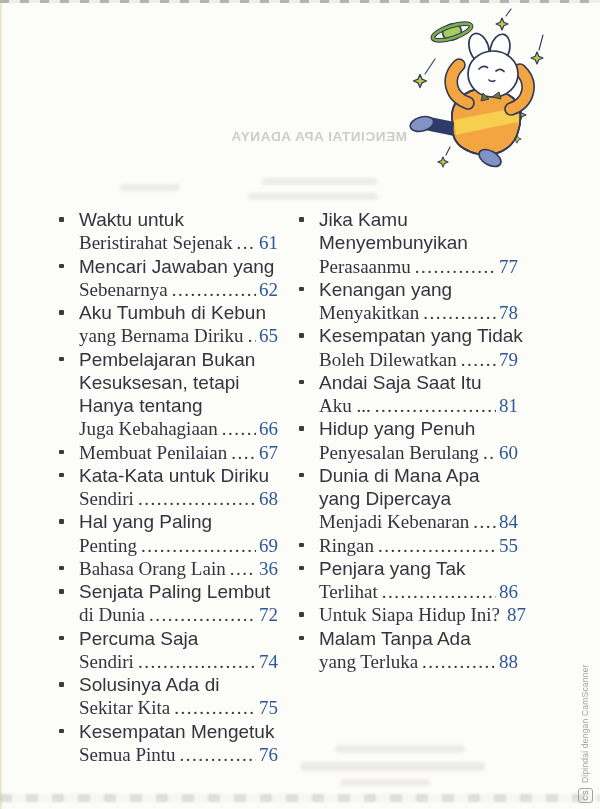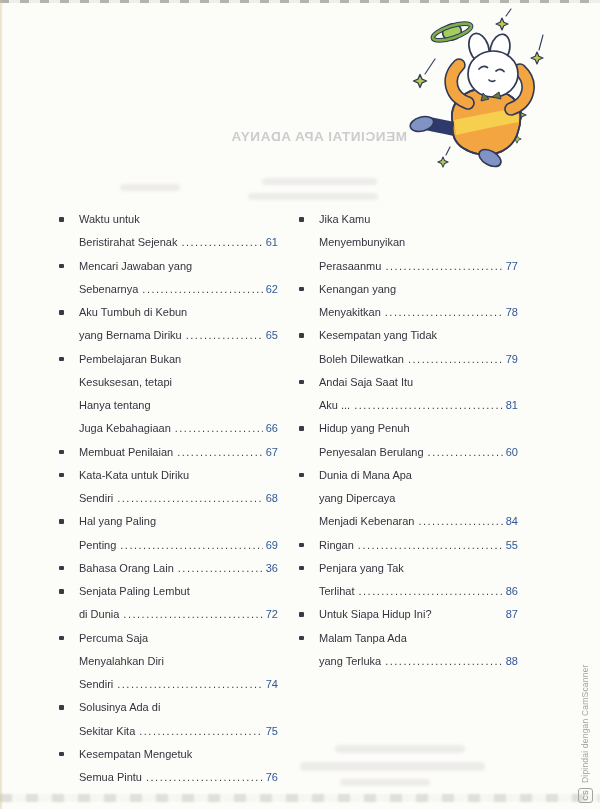--- a/index.html
+++ b/index.html
@@ -46,33 +46,33 @@
   .sm4 { top:745px; left:335px; width:130px; height:8px; }
   .sm5 { top:762px; left:300px; width:185px; height:9px; }
   .sm6 { top:779px; left:340px; width:90px;  height:7px; }
 
   
   .illus { position:absolute; left:392px; top:8px; }
 
   
   .col {
     position:absolute; top:208px;
-    font-size:11px; line-height:23.25px;
+    font-size:19px; line-height:23.25px;
     color: var(--text, #34343f);
   }
   .col-left  { left:56px;  width:222px; }
   .col-right { left:296px; width:222px; }
   .toc-item { position:relative; padding-left:23px; }
   .bullet {
     position:absolute; left:3px; top:9px;
     width:4.5px; height:4.5px; border-radius:1px;
     background: var(--bullet, #3a3a44);
   }
   .toc-line { white-space:nowrap; }
-  .toc-line.last { display:flex; align-items:baseline; }
+  .toc-line.last { display:flex; align-items:baseline;font-family:Liberation Serif, serif; }
   .toc-line.last .t { white-space:nowrap; }
   .leader {
     flex:1 1 auto; overflow:hidden; white-space:nowrap;
     letter-spacing:1.5px; margin:0 3px 0 4px;
     color: var(--bullet, #3a3a44);
   }
   .pg { color: var(--num, #2f5796); flex:0 0 auto; }
 
   
   .watermark {
@@ -258,21 +258,20 @@
         <div class="toc-line">Senjata Paling Lembut</div>
         <div class="toc-line last">
           <span class="t">di Dunia</span>
           <span class="leader">............................................................</span>
           <span class="pg">72</span>
         </div>
       </div>
       <div class="toc-item">
         <span class="bullet"></span>
         <div class="toc-line">Percuma Saja</div>
-        <div class="toc-line">Menyalahkan Diri</div>
         <div class="toc-line last">
           <span class="t">Sendiri</span>
           <span class="leader">............................................................</span>
           <span class="pg">74</span>
         </div>
       </div>
       <div class="toc-item">
         <span class="bullet"></span>
         <div class="toc-line">Solusinya Ada di</div>
         <div class="toc-line last">

